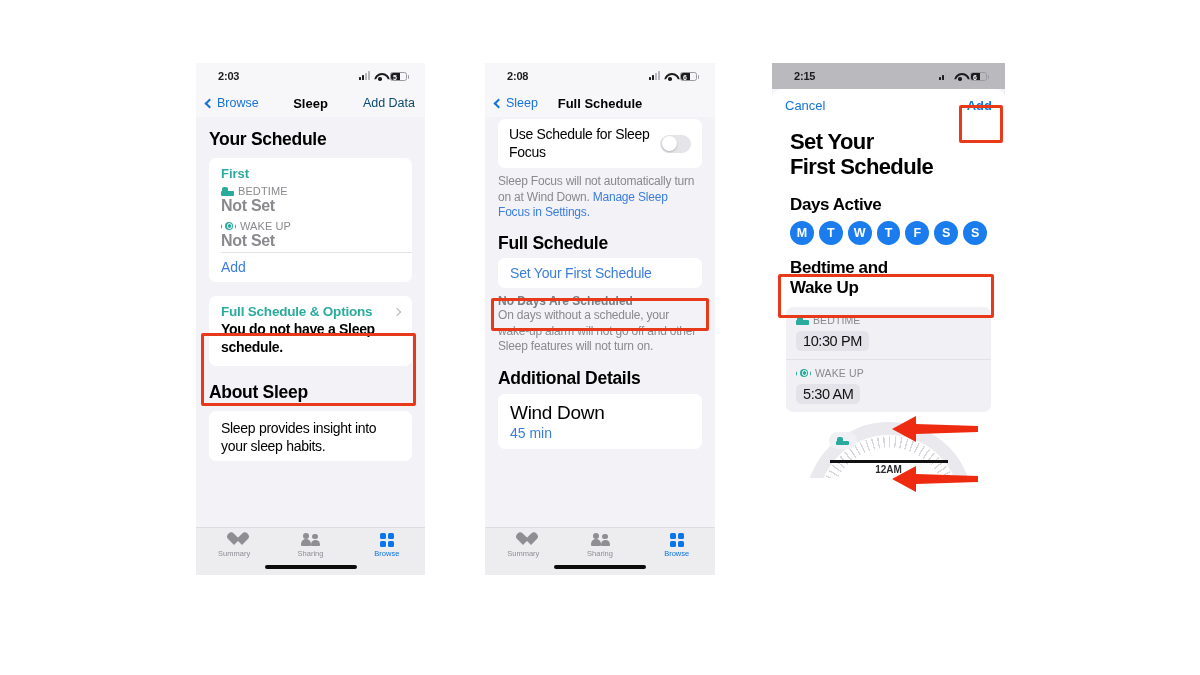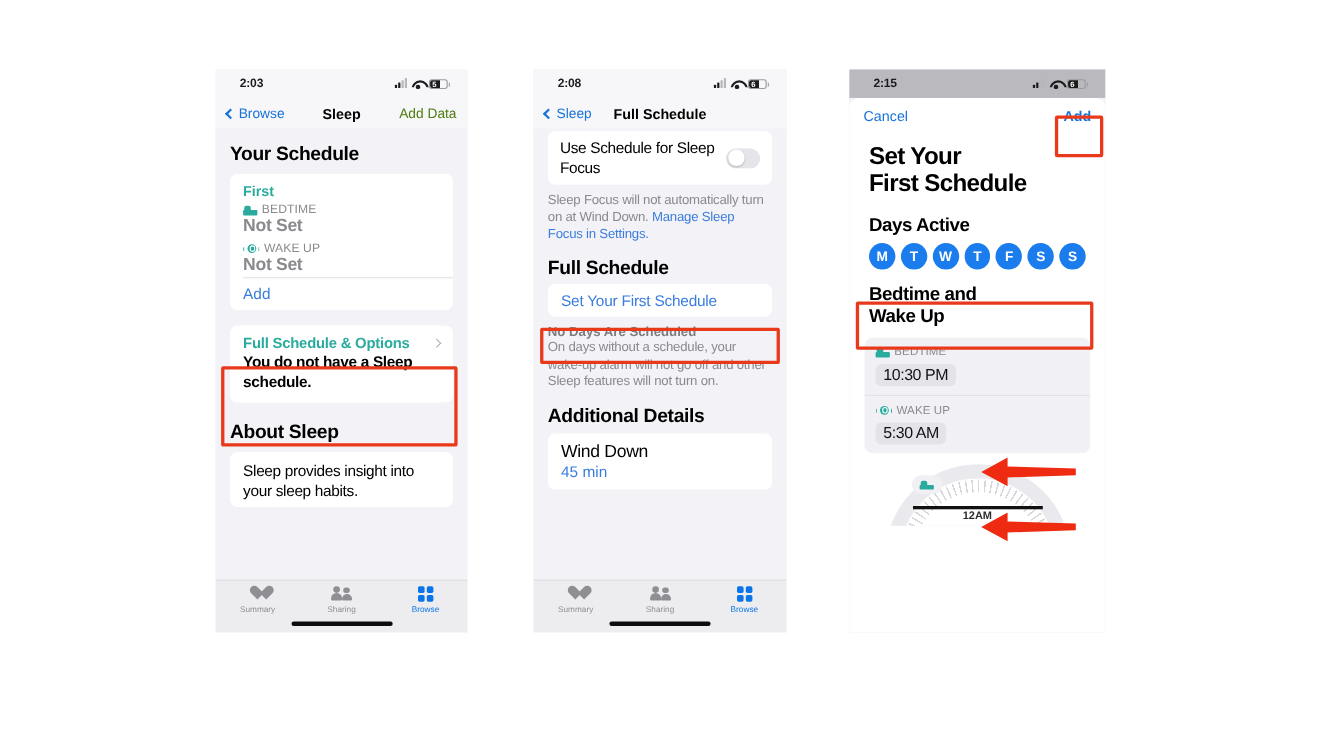--- a/index.html
+++ b/index.html
@@ -53,21 +53,21 @@
   .ic-batt::after{ content:""; position:absolute; right:-3px; top:2.5px; width:1.5px; height:4px; background:#9a9aa0; border-radius:0 1px 1px 0; }
 
   
   .navbar {
     height: 28px; display:flex; align-items:center; justify-content:space-between;
     padding: 0 10px; background:#f7f7f9; position:relative;
   }
   .nav-back { display:flex; align-items:center; gap:2px; color:#1673d8; font-size:12.5px; cursor:pointer;}
   .chev-left { width:7px; height:7px; border-left:2px solid #1673d8; border-bottom:2px solid #1673d8; transform: rotate(45deg); margin-right:2px;}
   .nav-title { position:absolute; left:0; right:0; text-align:center; font-size:13px; font-weight:bold; color:#000; pointer-events:none;}
-  .nav-right { color:#4d7c0f; font-size:12.5px; cursor:pointer; z-index:2;}
+  .nav-right { color:#0c4a6e; font-size:12.5px; cursor:pointer; z-index:2;}
 
   
   .content { background:#f2f2f7; padding: 0 0 0 0; height: calc(100% - 54px); position:relative; overflow:hidden;}
   .sect-title { font-size:17.5px; font-weight:bold; color:#000; padding: 12px 13px 8px 13px; letter-spacing:-.3px;}
   .card { background:#fff; margin: 0 13px; border-radius:7px; }
 
   .row-next { font-size:13px; color:#2bab9e; font-weight:600; padding: 8px 12px 1px 12px;}
   .mini-label { display:flex; align-items:center; gap:4px; font-size:11px; color:#8a8a8e; padding: 3px 12px 0 12px; letter-spacing:.1px;}
   .big-val { font-size:16px; color:#8a8a8e; font-weight:600; padding: 0 12px 2px 12px; letter-spacing:-.3px;}
   .divider { height:1px; background:#e3e3e8; margin-left:12px;}
@@ -118,21 +118,21 @@
   .toggle .knob{position:absolute;left:1.5px;top:1.5px;width:15px;height:15px;background:#fff;border-radius:50%;box-shadow:0 1px 2px rgba(0,0,0,.22);}
 
   
   .s2-row { display:flex; align-items:center; justify-content:space-between; gap:8px; padding:7px 11px;}
   .s2-row .lbl{font-size:14px;color:#000;line-height:1.25;letter-spacing:-.3px;}
   .helper { font-size:12px; color:#8a8a8e; line-height:1.3; padding:6px 13px 2px 13px; letter-spacing:-.2px;}
   .helper a { color:#3b7ddd; text-decoration:none; }
   .setlink { font-size:14px; color:#3b7ddd; padding:7px 12px; letter-spacing:-.2px;}
   .nodays-t { font-size:12px; color:#7c7c81; font-weight:bold; padding:4px 13px 0 13px;}
   .nodays-b { font-size:12px; color:#8a8a8e; line-height:1.32; padding:0 13px; letter-spacing:-.2px;}
-  .wd-title { font-size:16px; color:#000; padding:8px 12px 1px 12px; letter-spacing:-.3px;}
+  .wd-title { font-size:19px; color:#000; padding:8px 12px 1px 12px; letter-spacing:-.3px;}
   .wd-val { font-size:14px; color:#3b7ddd; padding:0 12px 8px 12px;}
 
   
   .sheet { position:absolute; left:0; right:0; top:26px; bottom:0; background:#fff; border-radius:9px 9px 0 0; overflow:hidden;}
   .sheet-nav { display:flex; align-items:center; justify-content:space-between; padding:9px 13px 4px 13px;}
   .sheet-nav .cancel{ font-size:13px;color:#1673d8;cursor:pointer;}
   .sheet-nav .add{ font-size:13px;color:#1673d8;font-weight:600;cursor:pointer;}
   .big-title { font-size:22px; font-weight:bold; color:#000; line-height:1.14; padding:12px 18px 0 18px; letter-spacing:-.6px;}
   .h3 { font-size:17px;font-weight:bold;color:#000;padding:16px 18px 6px 18px;letter-spacing:-.4px;}
   .h3.tight { padding-top:13px; line-height:1.15;}

